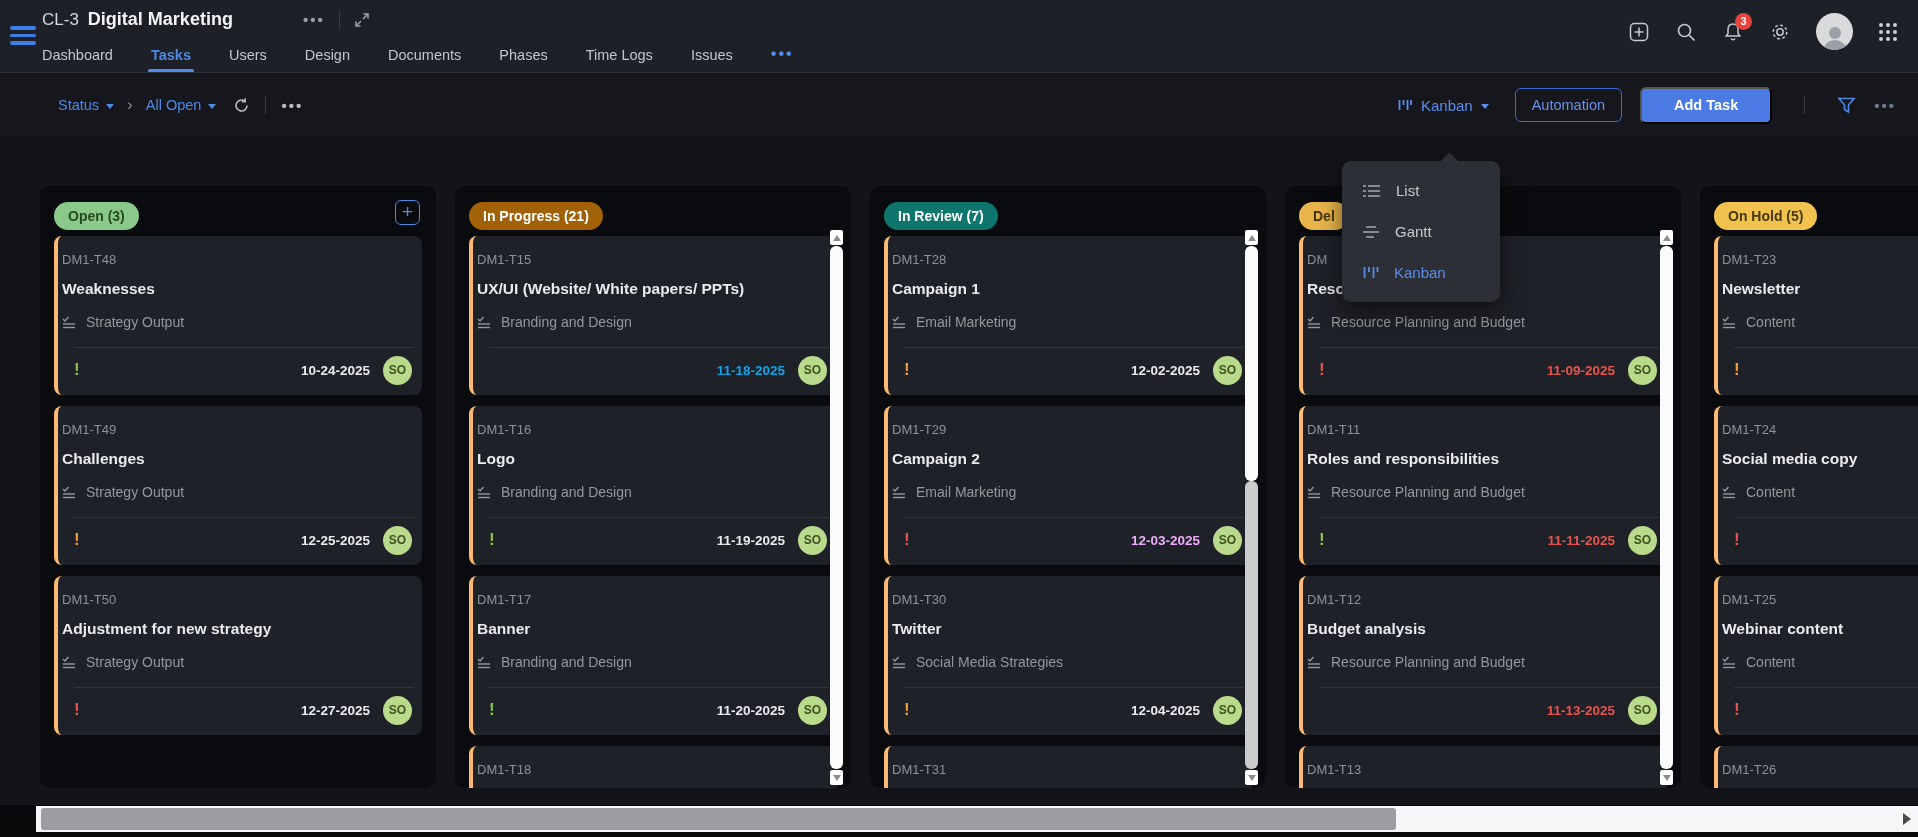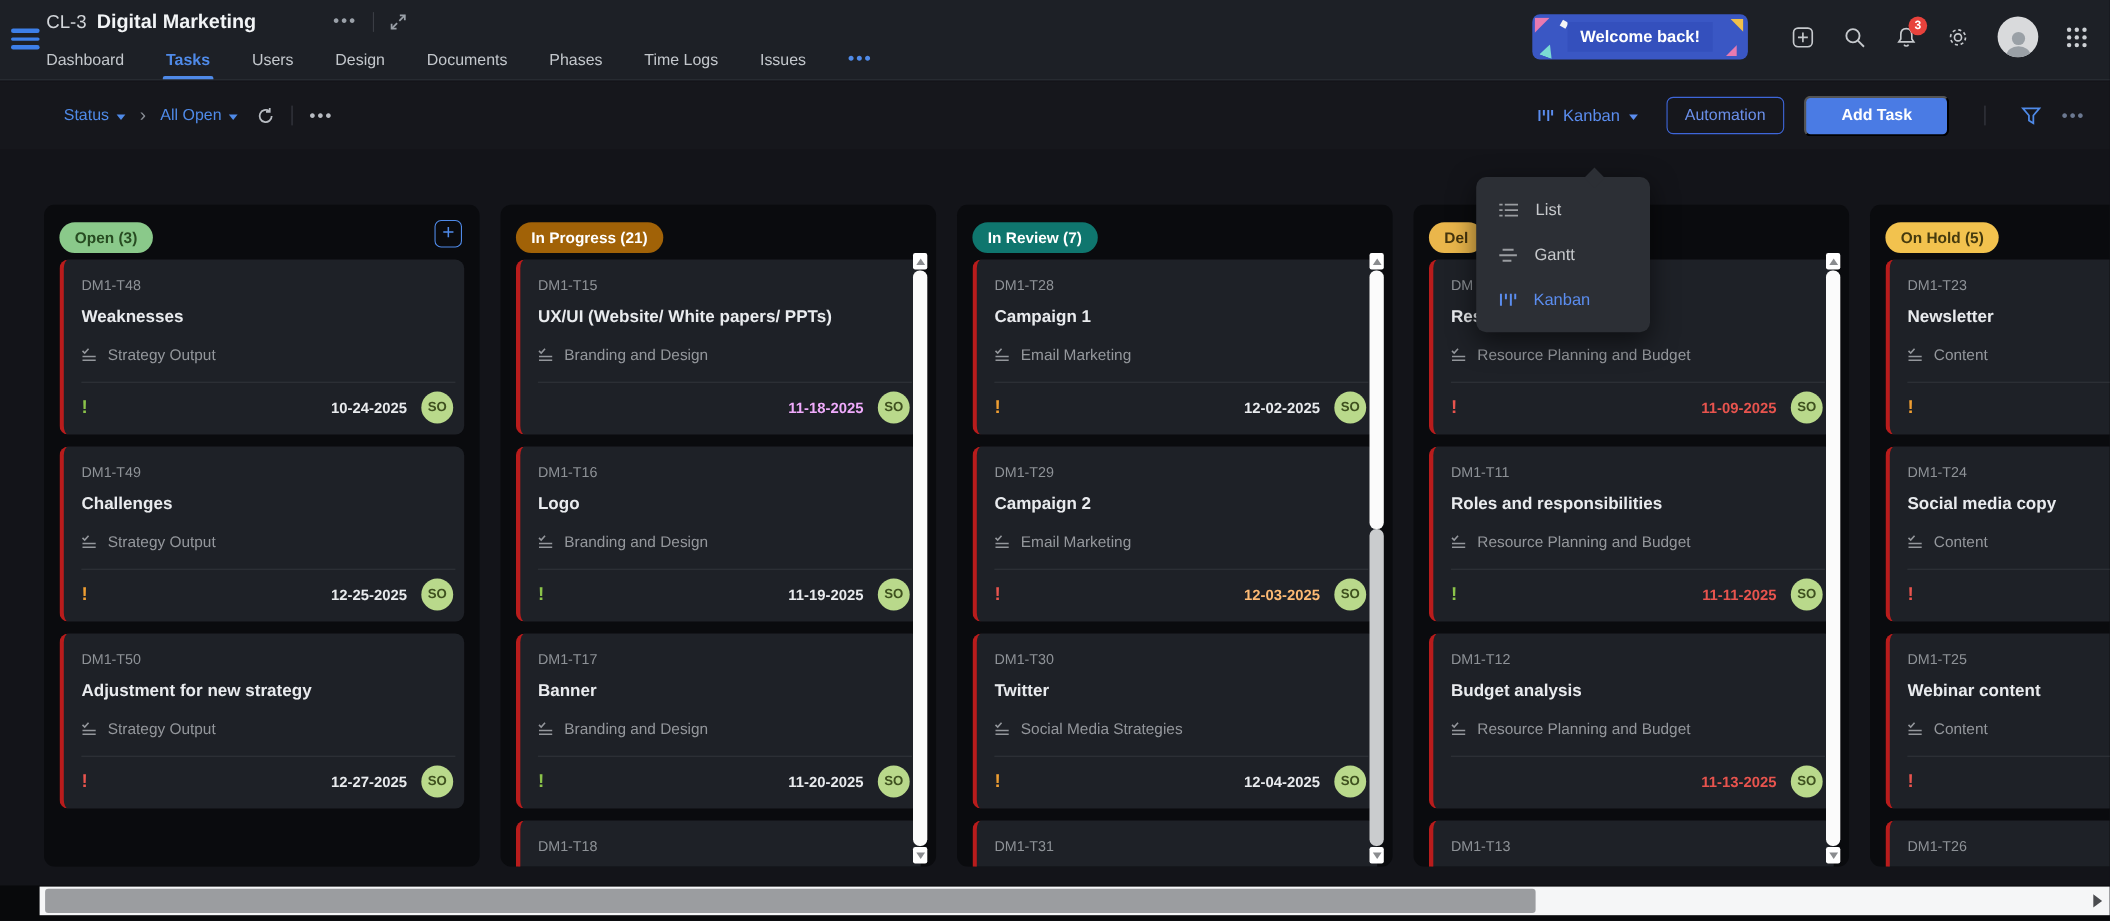--- a/index.html
+++ b/index.html
@@ -50,21 +50,21 @@
   .board { position:absolute; top:136px; left:0; right:0; bottom:0; background:#131419; }
   .sub-toolbar { position:absolute; top:9px; left:44px; height:32px; display:flex; align-items:center; gap:17px; z-index:5; }
   .sub-icon { cursor:pointer; display:flex; align-items:center; }
   .show-option { color:#d4d7da; font-size:15px; display:flex; align-items:center; gap:10px; cursor:pointer; }
   .chev-down { width:8px; height:8px; border-right:1.6px solid #d4d7da; border-bottom:1.6px solid #d4d7da; transform:rotate(45deg) translateY(-2px); }
   .columns { position:absolute; top:50px; left:40px; right:0; height:602px; display:flex; gap:19px; overflow:hidden; }
   .column { flex:0 0 396px; width:396px; background:#0a0b0e; border-radius:10px; position:relative; overflow:hidden; padding:10px 14px 0; }
   .col-header { height:40px; display:flex; align-items:center; position:relative; }
   .badge { border-radius:15px; padding:6px 14px; font-size:14px; font-weight:bold; white-space:nowrap; cursor:pointer; }
   .add-btn { position:absolute; right:2px; top:4px; width:25px; height:25px; border:1.5px solid #4f8ae8; border-radius:6px; color:#4f8ae8; font-size:19px; line-height:21px; text-align:center; cursor:pointer; }
-  .card { height:159px; margin-bottom:11px; background:#1e2127; border-radius:8px; border-left:4px solid #b91c1c; position:relative; padding:16px 16px 0; cursor:pointer; }
+  .card { height:159px; margin-bottom:11px; background:#1e2127; border-radius:8px; border-left:4px solid #fdba74; position:relative; padding:16px 4px 0; cursor:pointer; }
   .card-id { font-size:13px; color:#8e9297; }
   .card-title { margin-top:13px; font-size:15.5px; font-weight:bold; color:#e9ebee; white-space:nowrap; overflow:hidden; }
   .card-tag { margin-top:16px; display:flex; gap:9px; align-items:center; font-size:14px; color:#94979c; }
   .card-divider { position:absolute; left:16px; right:8px; bottom:47px; height:1px; background:#31343a; }
   .card-footer { position:absolute; left:16px; right:10px; bottom:8px; height:34px; display:flex; align-items:center; }
   .prio { font-size:17px; font-weight:bold; width:20px; }
   .spacer { flex:1; }
   .date { font-size:13.5px; font-weight:bold; margin-right:13px; }
   .avatar-so { width:29px; height:29px; border-radius:50%; background:#b9d98b; color:#3f511f; font-size:12px; font-weight:bold; display:flex; align-items:center; justify-content:center; cursor:pointer; }
   .card.partial { margin-bottom:0; }
@@ -116,28 +116,20 @@
       <span class="nav-item active">Tasks</span>
       <span class="nav-item ">Users</span>
       <span class="nav-item ">Design</span>
       <span class="nav-item ">Documents</span>
       <span class="nav-item ">Phases</span>
       <span class="nav-item ">Time Logs</span>
       <span class="nav-item ">Issues</span>
       <span class="nav-more">•••</span>
     </div>
   <div class="header-icons">
-    <div class="banner">
-      <span class="conf c1"></span>
-      <span class="conf c2"></span>
-      <span class="conf c3"></span>
-      <span class="conf c4"></span>
-      <span class="conf c5"></span>
-      <span class="banner-text">Welcome back!</span>
-    </div>
     <div class="hicon">
       <svg width="22" height="22" viewBox="0 0 22 22" fill="none" stroke="#c6c9cd" stroke-width="1.5">
           <rect x="2.5" y="2.5" width="17" height="17" rx="4"></rect>
           <line x1="11" y1="6.5" x2="11" y2="15.5"></line>
           <line x1="6.5" y1="11" x2="15.5" y2="11"></line>
         </svg>
     </div>
     <div class="hicon">
       <svg width="22" height="22" viewBox="0 0 22 22" fill="none" stroke="#c6c9cd" stroke-width="1.7">
           <circle cx="9.5" cy="9.5" r="6"></circle>
@@ -307,21 +299,21 @@
                 <line x1="1" y1="8" x2="13" y2="8"></line>
                 <line x1="1" y1="11.5" x2="13" y2="11.5"></line>
               </svg>
             </span>
             <span>Branding and Design</span>
          </div>
          <div class="card-divider"></div>
          <div class="card-footer">
            <span class="prio"></span>
            <span class="spacer"></span>
-           <span class="date" style="color:#f0abfc">11-18-2025</span>
+           <span class="date" style="color:#0ea5e9">11-18-2025</span>
            <span class="avatar-so">SO</span>
          </div>
        </div>
         <div class="card">
          <div class="card-id">DM1-T16</div>
          <div class="card-title">Logo</div>
          <div class="card-tag">
            <span>
               <svg width="15" height="13" viewBox="0 0 15 13" stroke="#94979c" stroke-width="1.4" fill="none">
                 <polyline points="1,3 3,5 6.5,1"></polyline>
@@ -411,21 +403,21 @@
                 <line x1="1" y1="8" x2="13" y2="8"></line>
                 <line x1="1" y1="11.5" x2="13" y2="11.5"></line>
               </svg>
             </span>
             <span>Email Marketing</span>
          </div>
          <div class="card-divider"></div>
          <div class="card-footer">
            <span class="prio" style="color:#e8544e">!</span>
            <span class="spacer"></span>
-           <span class="date" style="color:#fdba74">12-03-2025</span>
+           <span class="date" style="color:#f0abfc">12-03-2025</span>
            <span class="avatar-so">SO</span>
          </div>
        </div>
         <div class="card">
          <div class="card-id">DM1-T30</div>
          <div class="card-title">Twitter</div>
          <div class="card-tag">
            <span>
               <svg width="15" height="13" viewBox="0 0 15 13" stroke="#94979c" stroke-width="1.4" fill="none">
                 <polyline points="1,3 3,5 6.5,1"></polyline>

